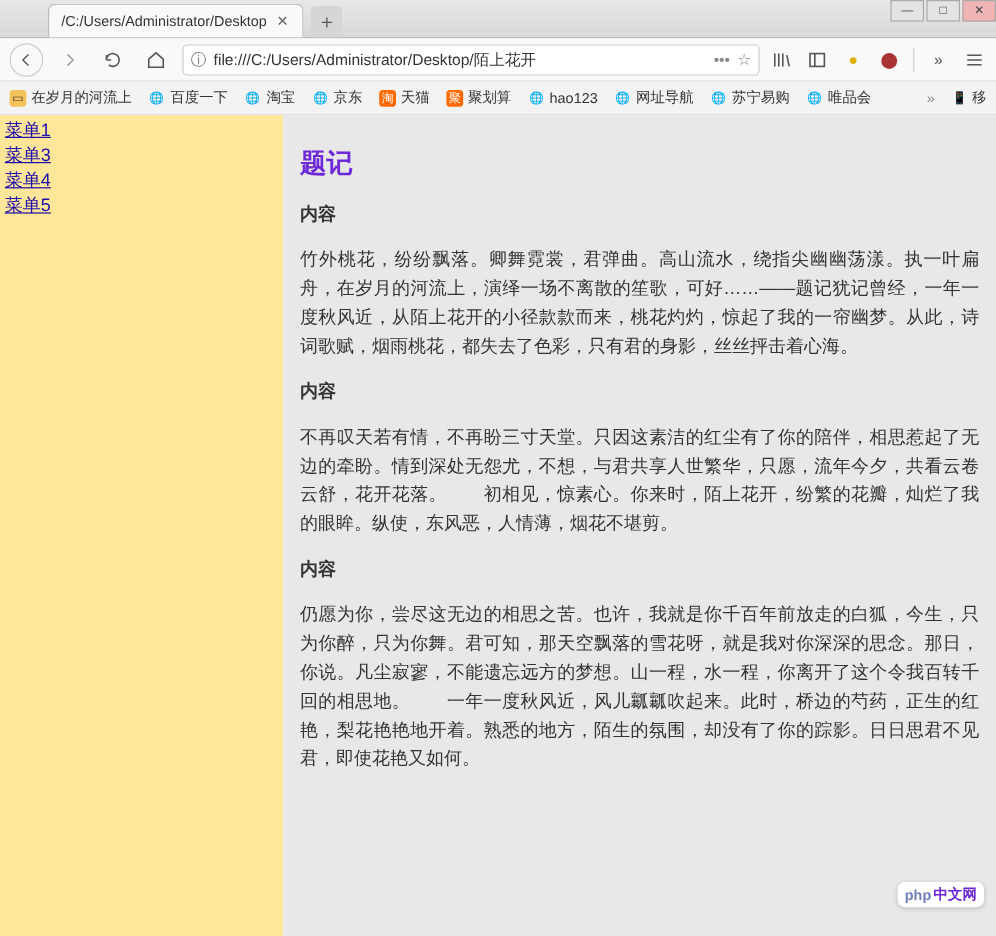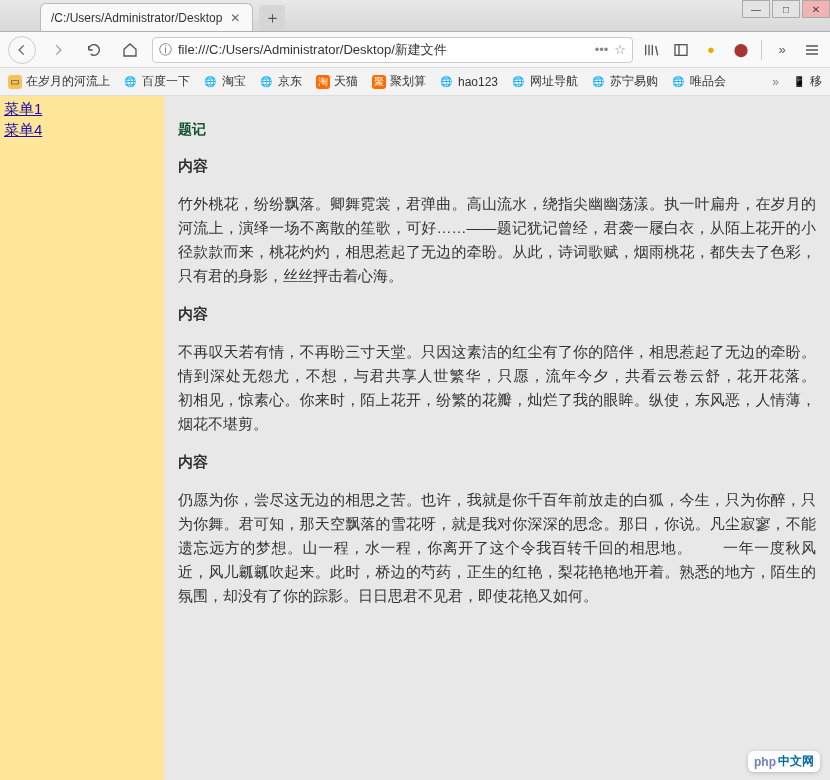--- a/index.html
+++ b/index.html
@@ -124,21 +124,21 @@
     .bm-fill { flex: 1; }
     .bm-chev { color: #888; cursor: pointer; }
     .bm-mobile { display: flex; align-items: center; gap: 3px; color: #333; cursor: pointer; }
     
     .page {
       display: flex;
       height: calc(780px - 32px - 36px - 28px);
       position: relative;
     }
     .sidebar {
-      width: 164px;
+      width: 236px;
       background: #ffe699;
       padding: 2px 4px;
       flex-shrink: 0;
     }
     .menu-item {
       color: #1a0dab;
       text-decoration: underline;
       font-size: 15px;
       line-height: 1.4;
       cursor: pointer;
@@ -147,41 +147,41 @@
     .content {
       flex: 1;
       background: #e8e8e8;
       padding: 12px 14px;
       overflow-y: auto;
       font-size: 15px;
       color: #333;
       line-height: 1.6;
     }
     .content h2 {
-      font-size: 14px;
+      font-size: 22px;
       font-weight: bold;
       margin: 10px 0 14px 0;
-      color: #14532d;
+      color: #6d28d9;
     }
     .content .sub { margin-bottom: 14px; font-weight: bold; }
     .content p { margin-bottom: 14px; text-align: justify; }
     
     .watermark {
       position: absolute;
-      bottom: 8px; right: 10px;
+      bottom: 24px; right: 10px;
       background: #fff;
       border-radius: 6px;
       padding: 2px 6px;
       font-size: 12px;
       font-weight: bold;
       display: flex; align-items: center; gap: 2px;
       box-shadow: 0 1px 4px rgba(0,0,0,0.2);
     }
     .watermark .php { color: #6e7fbe; font-weight: bold; }
-    .watermark .cn { color: #0369a1; }
+    .watermark .cn { color: #6d28d9; }
     svg { display: block; }
   </style>
 </head>
 <body>
 
 <div class="window-chrome">
   <div class="tab">
     <span class="tab-title">/C:/Users/Administrator/Desktop</span>
     <span class="tab-close">✕</span>
   </div>
@@ -209,21 +209,21 @@
         <path d="M4 12a8 8 0 1 1 3 6.2M4 12V6m0 6h6" stroke="#555" stroke-width="2" fill="none"></path>
       </svg>
   </div>
   <div class="nav-btn">
     <svg width="16" height="16" viewBox="0 0 24 24">
         <path d="M3 11l9-8 9 8v10H3z" stroke="#555" stroke-width="2" fill="none"></path>
       </svg>
   </div>
   <div class="url-bar">
     <span class="info">ⓘ</span>
-    <span class="url-text"><span>file:///</span><span>C:/Users/Administrator/Desktop/新建文件</span></span>
+    <span class="url-text"><span>file:///</span><span>C:/Users/Administrator/Desktop/陌上花开</span></span>
     <span style="color:#888;">•••</span>
     <span style="color:#888;">☆</span>
   </div>
   <div class="toolbar-right">
     <span class="tb-icon">
       <svg width="16" height="16" viewBox="0 0 24 24">
           <path d="M4 4v16M9 4v16M14 4v16M19 6l3 14" stroke="#555" stroke-width="2" fill="none"></path>
         </svg>
     </span>
     <span class="tb-icon">
@@ -289,26 +289,28 @@
   <span class="bm-chev">»</span>
   <span class="bm-mobile">
     <span class="bm-icon">📱</span>
     <span>移</span>
   </span>
 </div>
 
 <div class="page">
   <div class="sidebar">
     <a class="menu-item">菜单1</a>
+    <a class="menu-item">菜单3</a>
     <a class="menu-item">菜单4</a>
+    <a class="menu-item">菜单5</a>
   </div>
   <div class="content">
     <h2>题记</h2>
     <div class="sub">内容</div>
-    <p>竹外桃花，纷纷飘落。卿舞霓裳，君弹曲。高山流水，绕指尖幽幽荡漾。执一叶扁舟，在岁月的河流上，演绎一场不离散的笙歌，可好……——题记犹记曾经，君袭一屦白衣，从陌上花开的小径款款而来，桃花灼灼，相思惹起了无边的牵盼。从此，诗词歌赋，烟雨桃花，都失去了色彩，只有君的身影，丝丝抨击着心海。</p>
+    <p>竹外桃花，纷纷飘落。卿舞霓裳，君弹曲。高山流水，绕指尖幽幽荡漾。执一叶扁舟，在岁月的河流上，演绎一场不离散的笙歌，可好……——题记犹记曾经，一年一度秋风近，从陌上花开的小径款款而来，桃花灼灼，惊起了我的一帘幽梦。从此，诗词歌赋，烟雨桃花，都失去了色彩，只有君的身影，丝丝抨击着心海。</p>
 
     <div class="sub">内容</div>
     <p>不再叹天若有情，不再盼三寸天堂。只因这素洁的红尘有了你的陪伴，相思惹起了无边的牵盼。情到深处无怨尤，不想，与君共享人世繁华，只愿，流年今夕，共看云卷云舒，花开花落。　　初相见，惊素心。你来时，陌上花开，纷繁的花瓣，灿烂了我的眼眸。纵使，东风恶，人情薄，烟花不堪剪。</p>
 
     <div class="sub">内容</div>
     <p>仍愿为你，尝尽这无边的相思之苦。也许，我就是你千百年前放走的白狐，今生，只为你醉，只为你舞。君可知，那天空飘落的雪花呀，就是我对你深深的思念。那日，你说。凡尘寂寥，不能遗忘远方的梦想。山一程，水一程，你离开了这个令我百转千回的相思地。　　一年一度秋风近，风儿瓤瓤吹起来。此时，桥边的芍药，正生的红艳，梨花艳艳地开着。熟悉的地方，陌生的氛围，却没有了你的踪影。日日思君不见君，即使花艳又如何。</p>
   </div>
 </div>
 
 <div class="watermark">

